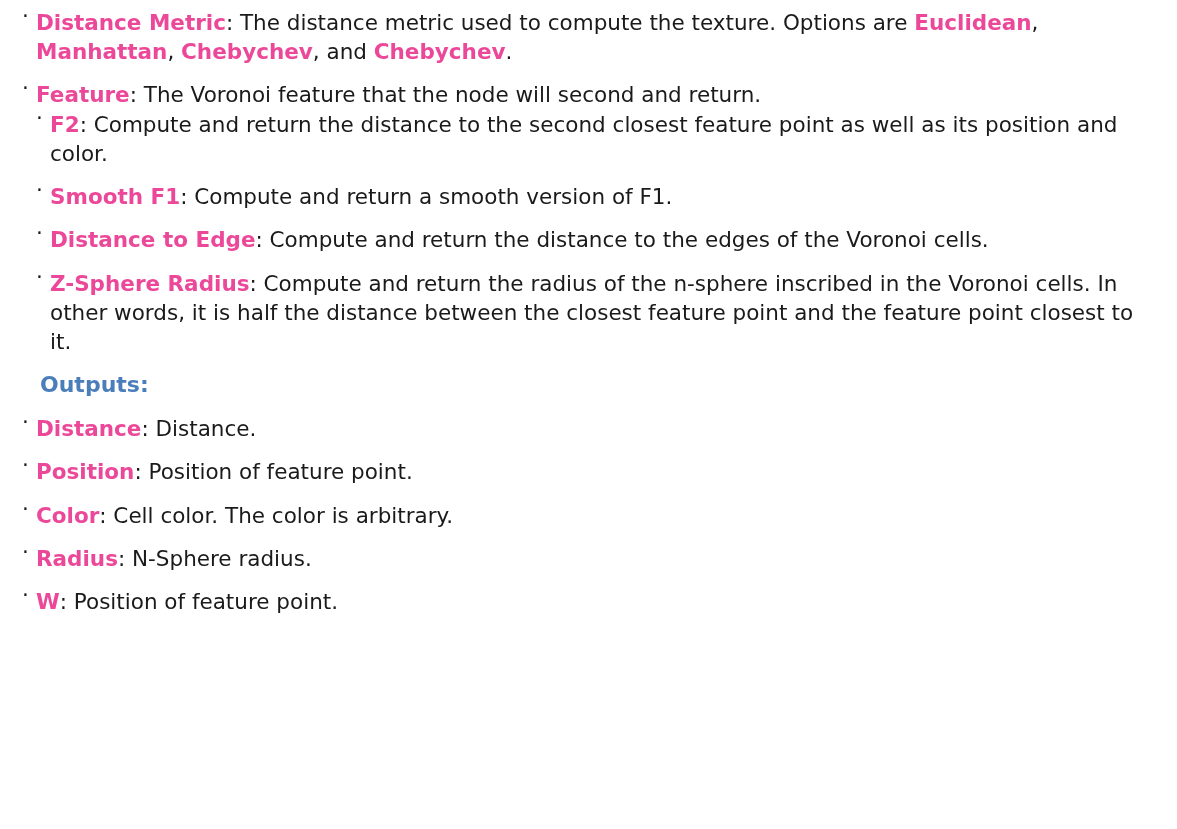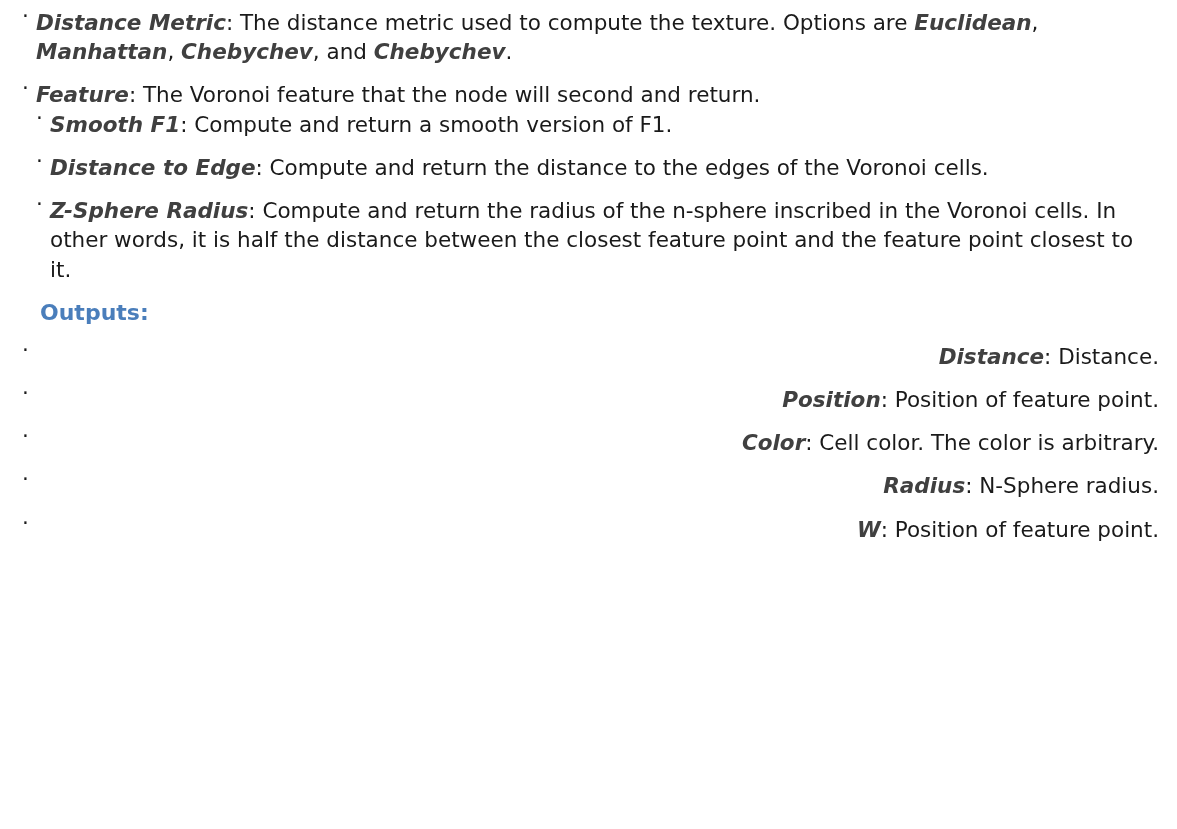--- a/index.html
+++ b/index.html
@@ -14,23 +14,22 @@
     color: #1a1a1a;
     font-size: 21.5px;
     line-height: 1.36;
     overflow: hidden;
   }
   .page {
     padding: 8px 18px 0 22px;
     box-sizing: border-box;
   }
   .term {
-    color: #404040;
+    color: #ec4899;
     font-weight: bold;
-    font-style: italic;
   }
   ul.lvl {
     list-style: none;
     margin: 0;
     padding: 0;
   }
   li.item {
     position: relative;
     margin: 0 0 14px 0;
     padding-left: 14px;
@@ -45,38 +44,41 @@
     line-height: 1.36;
   }
   .lvl1 { margin-left: 62px; }
   .lvl2 { margin-left: 50px; margin-top: 14px; }
   .section-head {
     font-weight: bold;
     color: #4a7ebb;
     margin: 0 0 14px 18px;
     font-size: 22px;
   }
-  .outputs-list { margin-left: 62px; text-align: right; }
+  .outputs-list { margin-left: 62px; }
   .tight { margin-bottom: 13px; }
 </style>
 </head>
 <body>
 
 <div class="page">
 
   <ul class="lvl lvl1">
 
     <li class="item">
       <span class="term">Distance Metric</span><span>: The distance metric used to compute the texture. Options are </span><span class="term">Euclidean</span><span>, </span><span class="term">Manhattan</span><span>, </span><span class="term">Chebychev</span><span>, and </span><span class="term">Chebychev</span><span>.</span>
     </li>
 
     <li class="item">
       <span class="term">Feature</span><span>: The Voronoi feature that the node will second and return.</span>
 
       <ul class="lvl lvl2">
+        <li class="item">
+          <span class="term">F2</span><span>: Compute and return the distance to the second closest feature point as well as its position and color.</span>
+        </li>
         <li class="item">
           <span class="term">Smooth F1</span><span>: Compute and return a smooth version of F1.</span>
         </li>
         <li class="item">
           <span class="term">Distance to Edge</span><span>: Compute and return the distance to the edges of the Voronoi cells.</span>
         </li>
         <li class="item">
           <span class="term">Z-Sphere Radius</span><span>: Compute and return the radius of the n-sphere inscribed in the Voronoi cells. In other words, it is half the distance between the closest feature point and the feature point closest to it.</span>
         </li>
       </ul>

